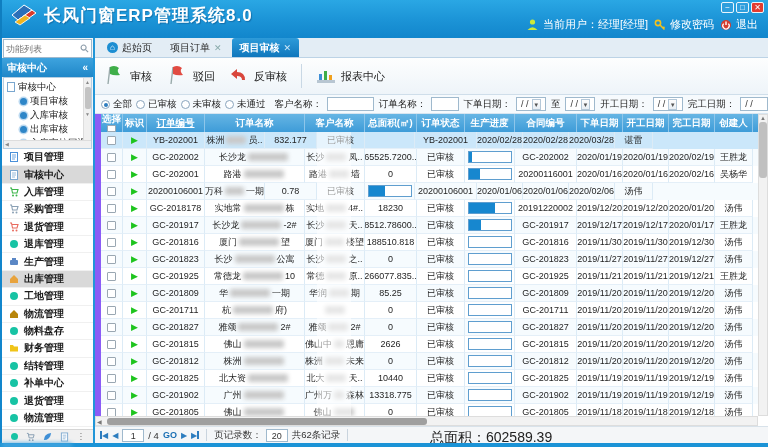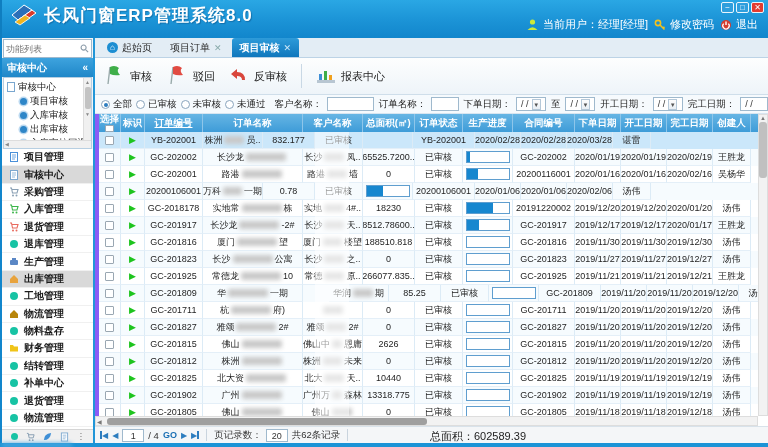--- a/index.html
+++ b/index.html
@@ -55,21 +55,21 @@
 
   .filters { position:absolute; left:0; top:57px; width:100%; height:19px; background:#f6fafd; border-bottom:1px solid #d7e5f0; display:flex; align-items:center; padding-left:6px; gap:5px; white-space:nowrap; overflow:hidden; font-size:9.5px; }
   .radio { display:flex; align-items:center; gap:3px; margin-right:4px; cursor:pointer; }
   .radio .rc { width:9px; height:9px; border-radius:50%; border:1px solid #8aa5bd; background:#fff; position:relative; }
   .radio.on .rc::after { content:""; position:absolute; left:2px; top:2px; width:4px; height:4px; border-radius:50%; background:#2d7dbf; }
   .f-inp { height:14px; border:1px solid #9fb9cd; background:#fff; }
   .f-date { height:14px; border:1px solid #9fb9cd; background:#fff; display:flex; align-items:center; font-size:9px; color:#333; padding:0 1px 0 4px; gap:3px; }
   .f-date .dd { width:9px; height:11px; border:1px solid #b5c8d8; background:linear-gradient(#fdfdfd,#e8eef4); font-size:6px; line-height:10px; text-align:center; color:#555; }
 
   
-  .grid { position:absolute; left:0; top:76px; width:663px; height:302px; overflow:hidden; border-left:4px solid #8b5cf6; }
+  .grid { position:absolute; left:0; top:76px; width:663px; height:302px; overflow:hidden; border-left:6px solid #8b5cf6; }
   .ghead { display:flex; height:18px; background:linear-gradient(180deg,#66b5e4,#3e9cd8); color:#fff; font-weight:bold; font-size:9.5px; }
   .ghead .hc { display:flex; flex-direction:column; align-items:center; justify-content:center; border-right:1px solid #8ec6ea; line-height:1; gap:1px; overflow:hidden; }
   .gbody { position:relative; height:284px; overflow:hidden; background:#fff; }
   .grow { display:flex; height:17px; background:#fff; }
   .grow:nth-child(even) { background:#f6fbfe; }
   .grow.sel { background:#cbe7fa; }
   .gc { display:flex; align-items:center; justify-content:center; border-right:1px solid #dcebf6; border-bottom:1px solid #e4eff8; font-size:9px; color:#1e1e1e; overflow:hidden; white-space:nowrap; }
   .cb { width:9px; height:9px; border:1px solid #9aa7b2; background:#fff; border-radius:1px; }
   .tri { color:#1ec41e; font-size:9px; line-height:9px; }
   .smudge { display:inline-block; height:8px; background:#c9c9c9; border-radius:2px; filter:blur(2px); margin:0 2px; vertical-align:middle; }
@@ -82,21 +82,21 @@
   .hscroll { position:absolute; left:0; top:378px; width:663px; height:10px; background:#f2f2f2; border:1px solid #ddd; display:flex; align-items:center; font-size:6px; color:#777; }
   .hscroll .thumb { height:7px; width:320px; margin-left:4px; background:#9f9f9f; border-radius:3px; }
 
   
   .pager { position:absolute; left:0; top:388px; width:673px; height:17px; background:#f4f6f8; border-top:1px solid #d8e2ea; display:flex; align-items:center; padding-left:5px; gap:4px; font-size:9.5px; color:#333; }
   .pager .nav { color:#2d7dbf; font-size:8px; cursor:pointer; display:flex; align-items:center; }
   .pager .bar { display:inline-block; width:2px; height:8px; background:#2d7dbf; }
   .pg-inp { width:22px; height:13px; border:1px solid #9fb9cd; background:#fff; text-align:center; font-size:9px; line-height:12px; }
   .pg-go { color:#1a6fb4; font-weight:bold; font-size:9px; cursor:pointer; }
   .pg-sep { width:1px; height:12px; background:#c9d4de; margin:0 3px; }
-  .total-area { position:absolute; left:335px; top:2px; font-size:11px; color:#222; }
+  .total-area { position:absolute; left:335px; top:2px; font-size:14px; color:#222; }
 
   .bottom-strip { position:absolute; left:0; top:443px; width:768px; height:4px; background:#1b93d6; }
   .wm { position:absolute; left:2px; top:443px; width:70px; height:4px; background:#4aa8e0; filter:blur(2px); }
 </style>
 </head>
 <body>
 
 <div class="topbar">
   <div class="brand">
     <svg width="28" height="24" viewBox="0 0 28 24">
@@ -192,36 +192,36 @@
           <svg width="10" height="10" viewBox="0 0 10 10">
             <rect x="1.5" y="0.5" width="7" height="9" fill="#fff" stroke="#7aa7cf" stroke-width="1"></rect>
             <path d="M3 3 h4 M3 5 h4 M3 7 h3" stroke="#7aa7cf" stroke-width="0.8"></path>
           </svg>
         </div>
         <span>审核中心</span>
       </div>
       <div class="mod">
         <div class="ic">
           <svg width="10" height="10" viewBox="0 0 10 10">
+            <path d="M1 1 h1.5 l1 5 h4.5 l1-3.5 H3" fill="none" stroke="#3cb54a" stroke-width="1.1"></path>
+            <circle cx="4" cy="8.5" r="1" fill="#3cb54a"></circle>
+            <circle cx="7.5" cy="8.5" r="1" fill="#3cb54a"></circle>
+          </svg>
+        </div>
+        <span>入库管理</span>
+      </div>
+      <div class="mod">
+        <div class="ic">
+          <svg width="10" height="10" viewBox="0 0 10 10">
             <path d="M1 1 h1.5 l1 5 h4.5 l1-3.5 H3" fill="none" stroke="#8aa0b4" stroke-width="1.1"></path>
             <circle cx="4" cy="8.5" r="1" fill="#8aa0b4"></circle>
             <circle cx="7.5" cy="8.5" r="1" fill="#8aa0b4"></circle>
           </svg>
         </div>
         <span>采购管理</span>
-      </div>
-      <div class="mod">
-        <div class="ic">
-          <svg width="10" height="10" viewBox="0 0 10 10">
-            <path d="M1 1 h1.5 l1 5 h4.5 l1-3.5 H3" fill="none" stroke="#3cb54a" stroke-width="1.1"></path>
-            <circle cx="4" cy="8.5" r="1" fill="#3cb54a"></circle>
-            <circle cx="7.5" cy="8.5" r="1" fill="#3cb54a"></circle>
-          </svg>
-        </div>
-        <span>入库管理</span>
       </div>
       <div class="mod">
         <div class="ic">
           <svg width="10" height="10" viewBox="0 0 10 10">
             <path d="M1 1 h1.5 l1 5 h4.5 l1-3.5 H3" fill="none" stroke="#e86a5e" stroke-width="1.1"></path>
             <circle cx="4" cy="8.5" r="1" fill="#e86a5e"></circle>
             <circle cx="7.5" cy="8.5" r="1" fill="#e86a5e"></circle>
           </svg>
         </div>
         <span>退货管理</span>
@@ -740,21 +740,21 @@
           </div>
           <div class="gc" style="flex: 0 0 24px; width: 24px;">
             <span class="tri">▶</span>
           </div>
           <div class="gc" style="flex: 0 0 58px; width: 58px;">GC-201809</div>
           <div class="gc" style="flex: 0 0 100px; width: 100px;">
             <span>华</span>
             <span class="smudge" style="width:40px"></span>
             <span>一期</span>
           </div>
-          <div class="gc" style="flex: 0 0 60px; width: 60px; margin-left: 26px;">
+          <div class="gc" style="flex: 0 0 60px; width: 60px;">
             <span>华润</span>
             <span class="smudge" style="width:20px"></span>
             <span>期</span>
           </div>
           <div class="gc" style="flex: 0 0 52px; width: 52px;">85.25</div>
           <div class="gc" style="flex: 0 0 48px; width: 48px;">已审核</div>
           <div class="gc" style="flex: 0 0 50px; width: 50px;">
             <div class="pbox">
               <div class="fill" style="width: 0%;"></div>
             </div>

